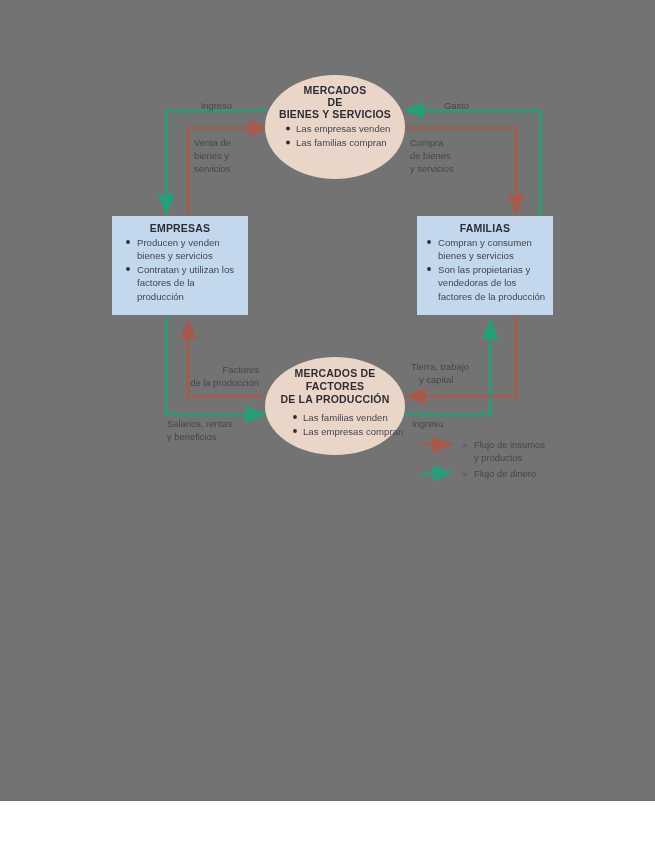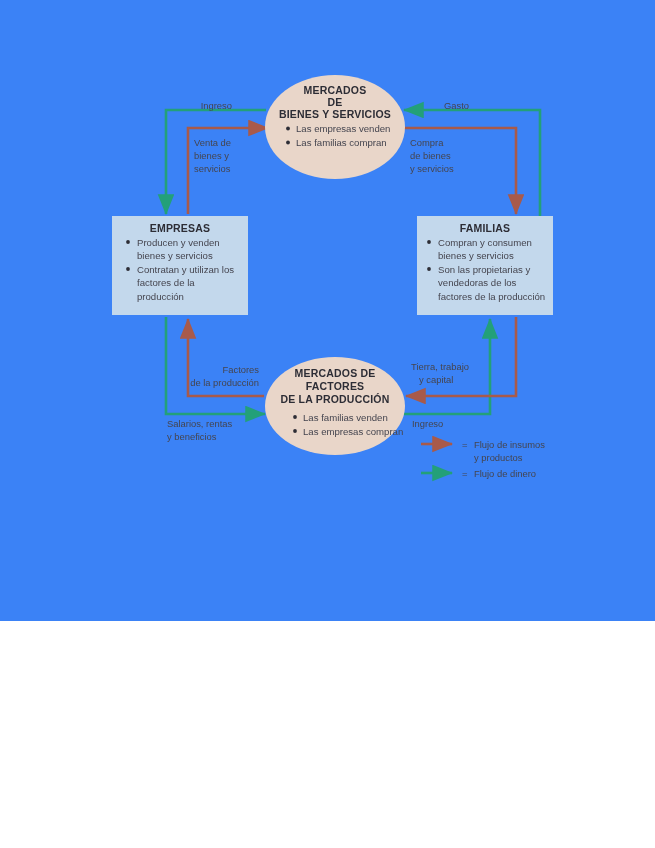--- a/index.html
+++ b/index.html
@@ -9,22 +9,22 @@
   }
   body {
     width: 655px;
     height: 848px;
     font-family: "Liberation Sans", sans-serif;
     overflow: hidden;
   }
   #diagram-root {
     position: relative;
     width: 655px;
-    height: 621px;
-    background: #3b82f6;
+    height: 801px;
+    background: #737373;
   }
   svg.flow-canvas {
     position: absolute;
     left: 0;
     top: 0;
     width: 655px;
     height: 848px;
   }
   .node-title {
     font-weight: bold;

